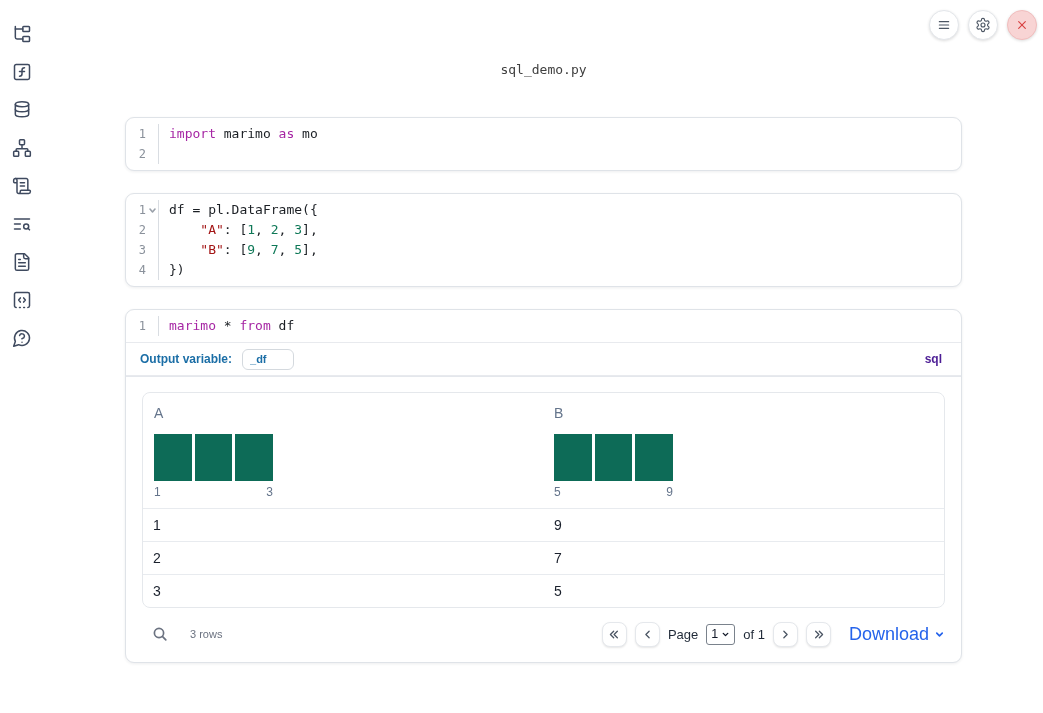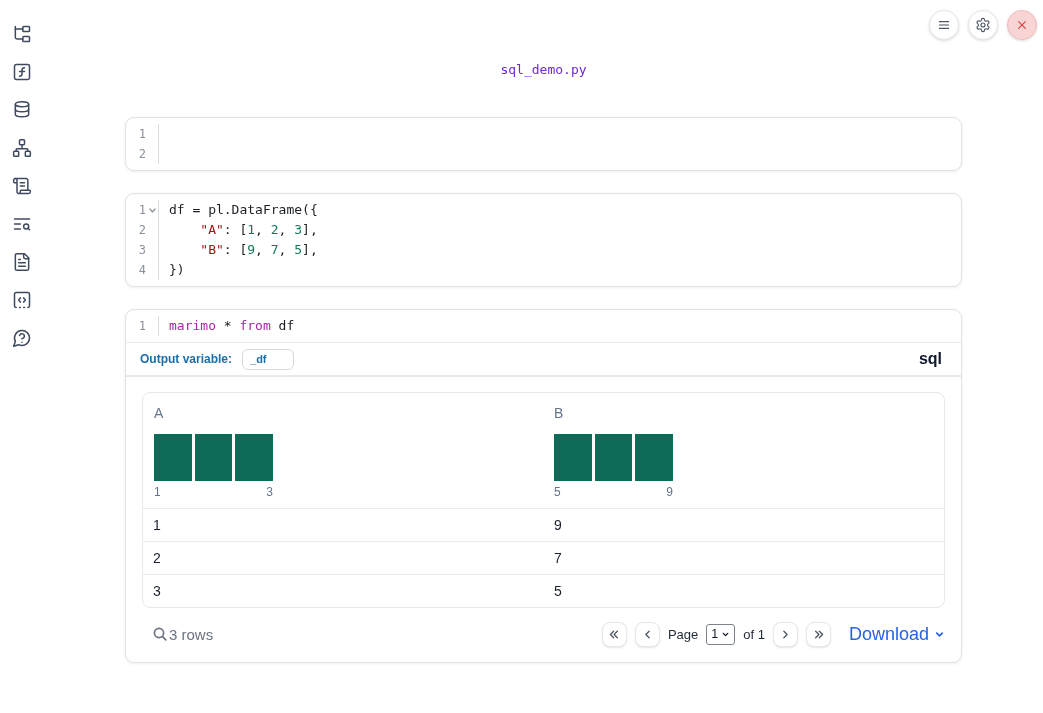--- a/index.html
+++ b/index.html
@@ -23,21 +23,21 @@
                 border:1px solid #e4e7eb; box-shadow:0 1px 3px rgba(0,0,0,.14);
                 display:flex; align-items:center; justify-content:center; cursor:pointer; }
   .circle-btn svg { width:16px; height:16px; stroke:#4b5563; fill:none;
                     stroke-width:1.7; stroke-linecap:round; stroke-linejoin:round; }
   .circle-btn.close { background:#f8d4d4; border-color:#f1bdbd; }
   .circle-btn.close svg { stroke:#d84040; }
 
   
   .main { margin-left:44px; width:999px; }
   .filename { text-align:center; padding-top:62px;
-              font-family:"DejaVu Sans Mono", monospace; font-size:13px; color:#6d28d9; }
+              font-family:"DejaVu Sans Mono", monospace; font-size:13px; color:#404040; }
   .cells { width:837px; margin:40px auto 0; }
 
   .cell { background:#fff; border:1px solid #dfe3e8; border-radius:9px;
           box-shadow:0 1px 3px rgba(31,41,55,.08); margin-bottom:22px; overflow:hidden; }
 
   
   .code-area { padding:6px 0; }
   .code-line { display:flex; height:20px; line-height:20px;
                font-family:"DejaVu Sans Mono", monospace; font-size:13px; color:#1b1f24; }
   .gutter { width:33px; flex:none; display:flex; justify-content:flex-end; align-items:center;
@@ -51,21 +51,21 @@
   .str { color:#a31515; }
   .num { color:#0e7857; }
 
   
   .hdivider { border-top:1px solid #e8eaee; }
   .sql-bar { height:32px; display:flex; align-items:center; padding:0 19px 0 14px; }
   .sql-bar-label { color:#1b6ea6; font-weight:bold; font-size:12px;text-align:right; }
   .var-input { margin-left:10px; width:52px; height:21px; border:1px solid #d4d9de; border-radius:6px;
                font-family:"Liberation Sans", sans-serif; font-size:11px; font-weight:bold;
                color:#1b6ea6; padding:0 7px; outline:none; }
-  .sql-dialect { margin-left:auto; color:#0f172a; font-weight:bold; font-size:16px; }
+  .sql-dialect { margin-left:auto; color:#4c1d95; font-weight:bold; font-size:12px; }
 
   
   .output-area { border-top:1px solid #e4e7ec; padding:15px 16px 8px; }
   .table-card { border:1px solid #e5e8ec; border-radius:8px; overflow:hidden; }
   .thead { display:flex; }
   .th { padding:12px 0 9px 11px; }
   .th.col-a { width:400px; flex:none; }
   .th.col-b { flex:1; }
   .col-label { color:#64748b; font-size:14px; }
   .hist { display:flex; gap:3px; height:47px; width:119px; align-items:flex-end; margin-top:13px; }
@@ -74,21 +74,21 @@
                 color:#64748b; font-size:12px; margin-top:4px; }
   .trow { display:flex; border-top:1px solid #e8ebef; height:33px; align-items:center;
           font-size:14px; color:#1a202c; }
   .td.col-a { width:400px; flex:none; padding-left:10px; }
   .td.col-b { flex:1; padding-left:11px; }
 
   
   .table-footer { display:flex; align-items:center; margin-top:6px; height:40px; }
   .search-icon svg { width:17px; height:17px; stroke:#6b7280; fill:none; stroke-width:1.7;
                      stroke-linecap:round; display:block; margin-left:10px; }
-  .row-count { margin-left:0; color:#6b7280; font-size:15px; }
+  .row-count { margin-left:21px; color:#6b7280; font-size:11px; }
   .pager { margin-left:auto; display:flex; align-items:center; gap:8px; }
   .page-btn { width:25px; height:25px; border:1px solid #e5e8ec; border-radius:8px; background:#fff;
               box-shadow:0 1px 2px rgba(0,0,0,.1); display:flex; align-items:center;
               justify-content:center; cursor:pointer; padding:0; }
   .page-btn svg { width:13px; height:13px; stroke:#4b5563; fill:none; stroke-width:1.6;
                   stroke-linecap:round; stroke-linejoin:round; }
   .page-label { font-size:13px; color:#1f2937; }
   .page-select { border:1px solid #7a828c; border-radius:3px; height:21px; padding:0 4px;
                  display:flex; align-items:center; gap:3px; font-size:12.5px; color:#111827;
                  cursor:pointer; background:#fff; }
@@ -206,20 +206,21 @@
 
   <div class="cells">
 
     <section class="cell">
       <div class="code-area">
           <div class="code-line">
             <span class="gutter">
               <span class="lnum">1</span>
               <span class="fold-slot"></span>
             </span>
+            <span class="code-text"><span class="kw">import</span><span> marimo </span><span class="kw">as</span><span> mo</span></span>
           </div>
           <div class="code-line">
             <span class="gutter">
               <span class="lnum">2</span>
               <span class="fold-slot"></span>
             </span>
           </div>
         </div>
     </section>
 

